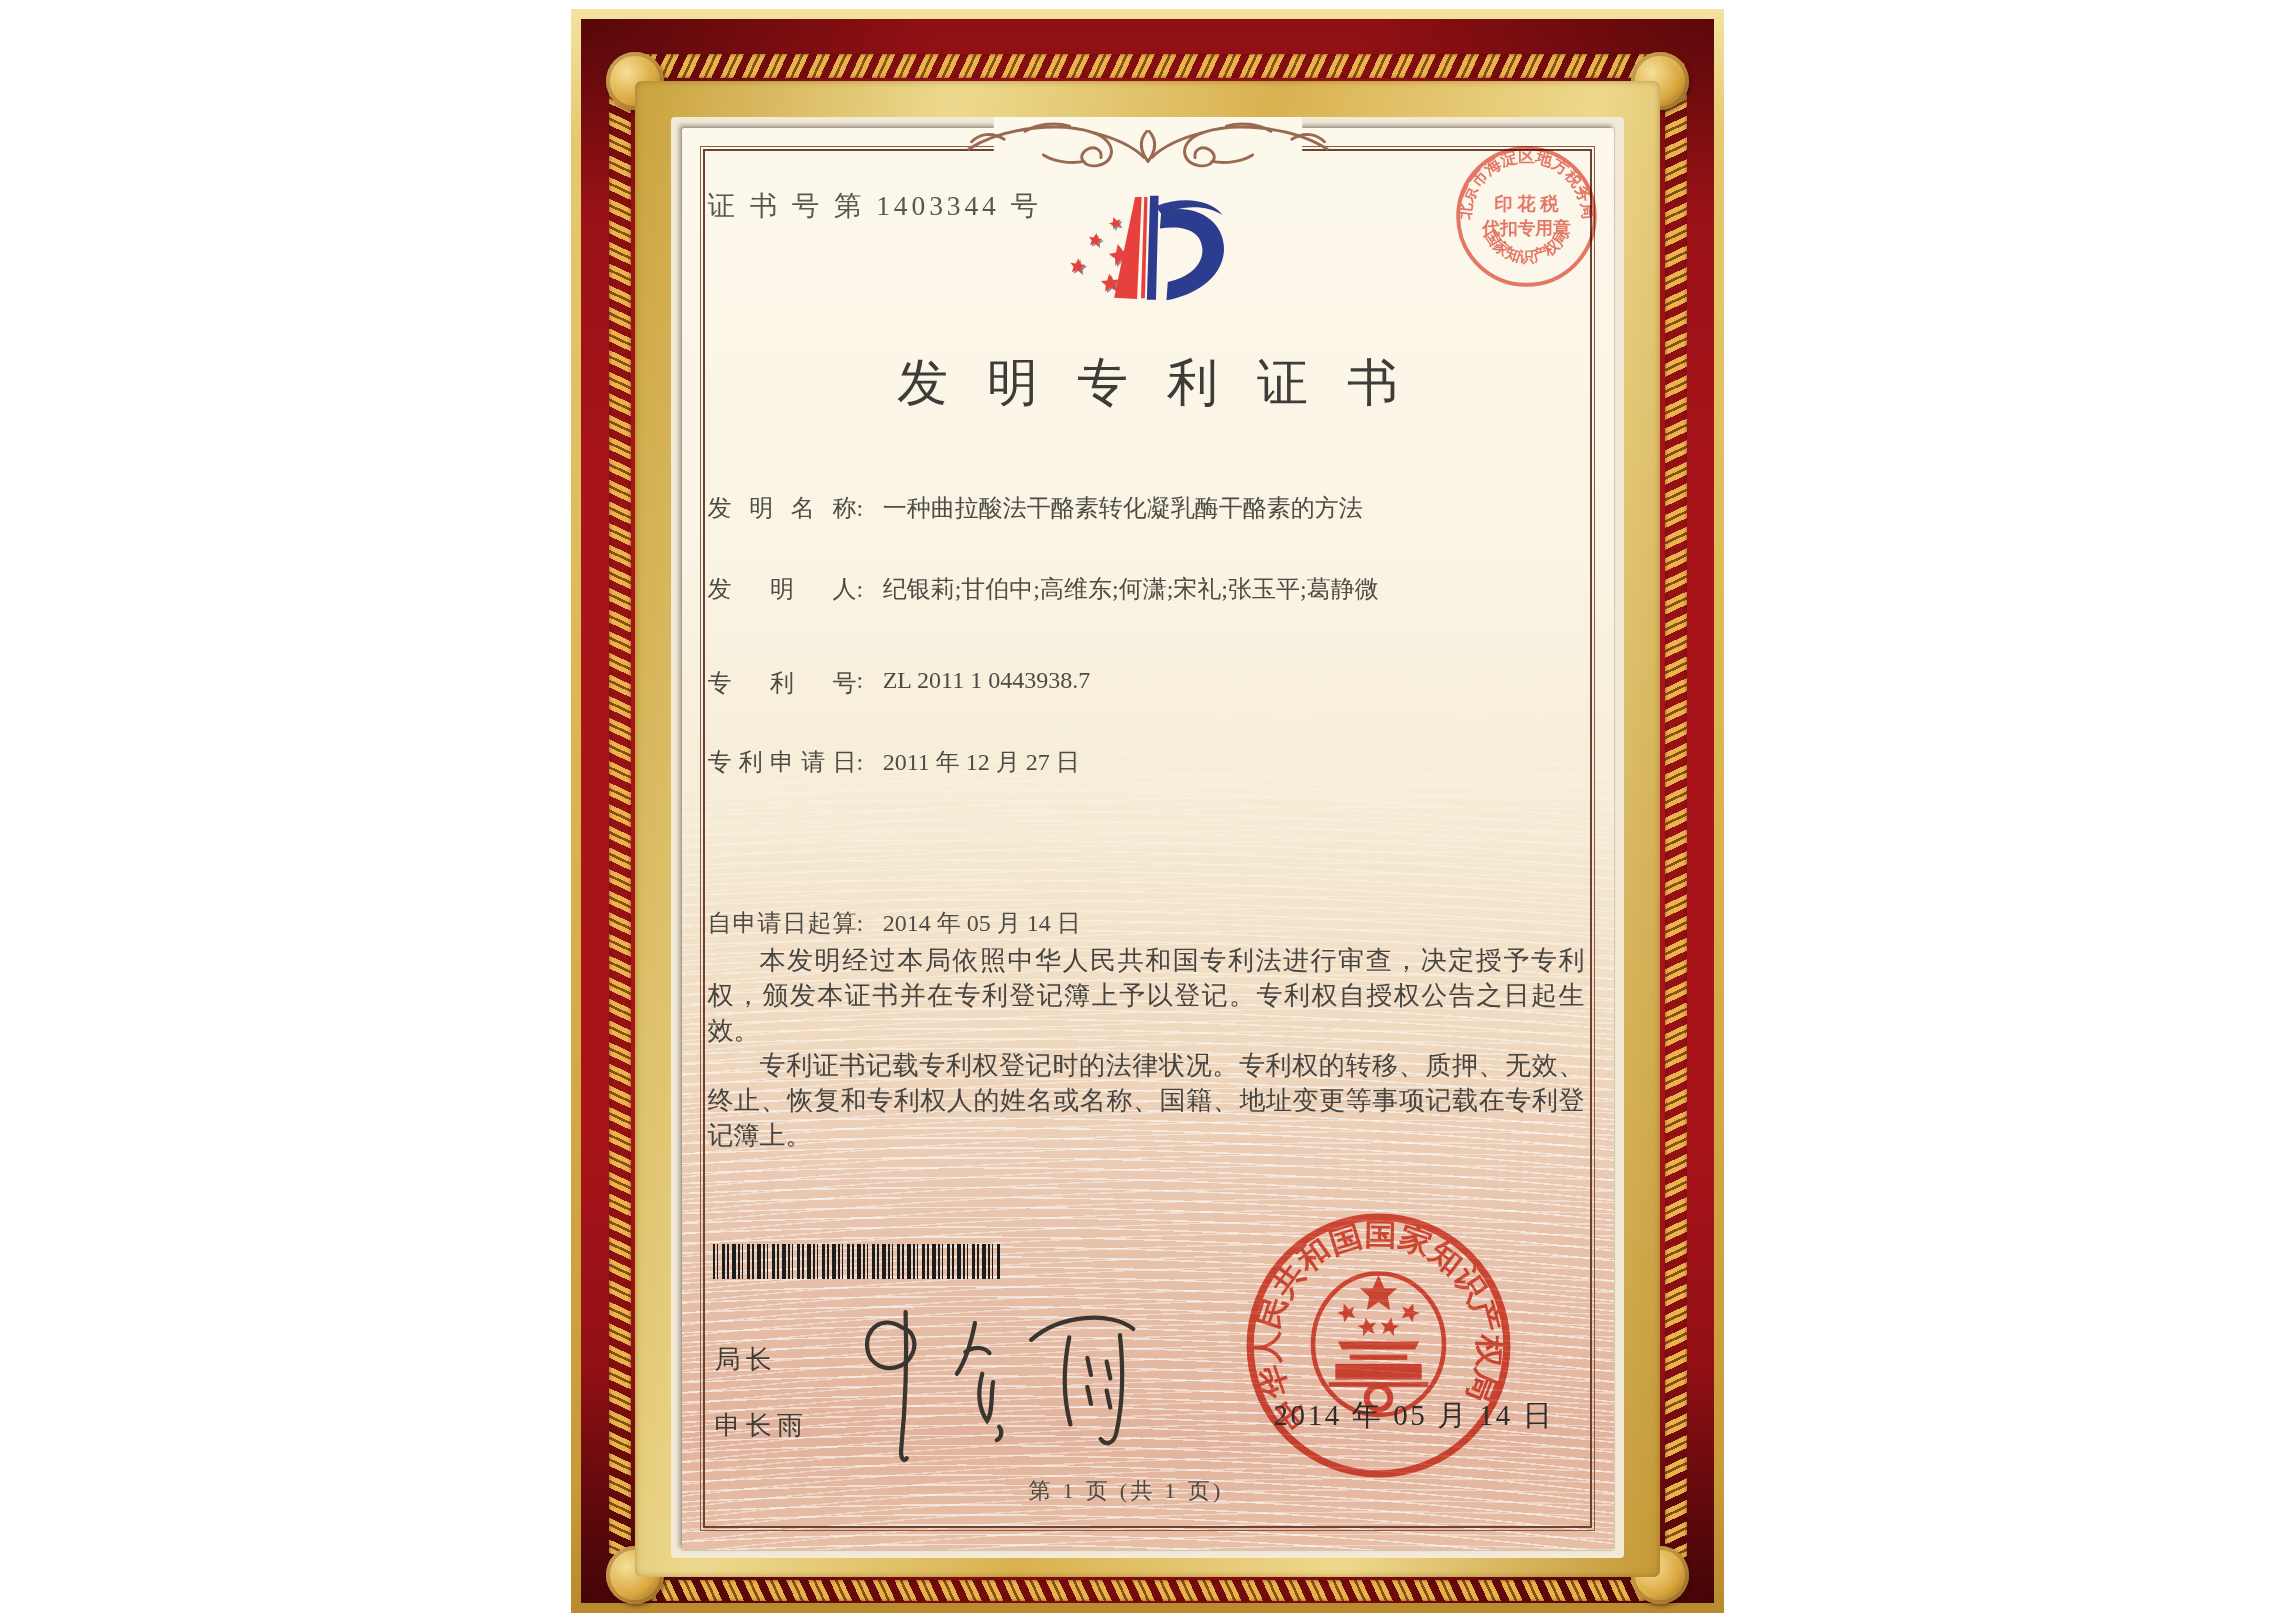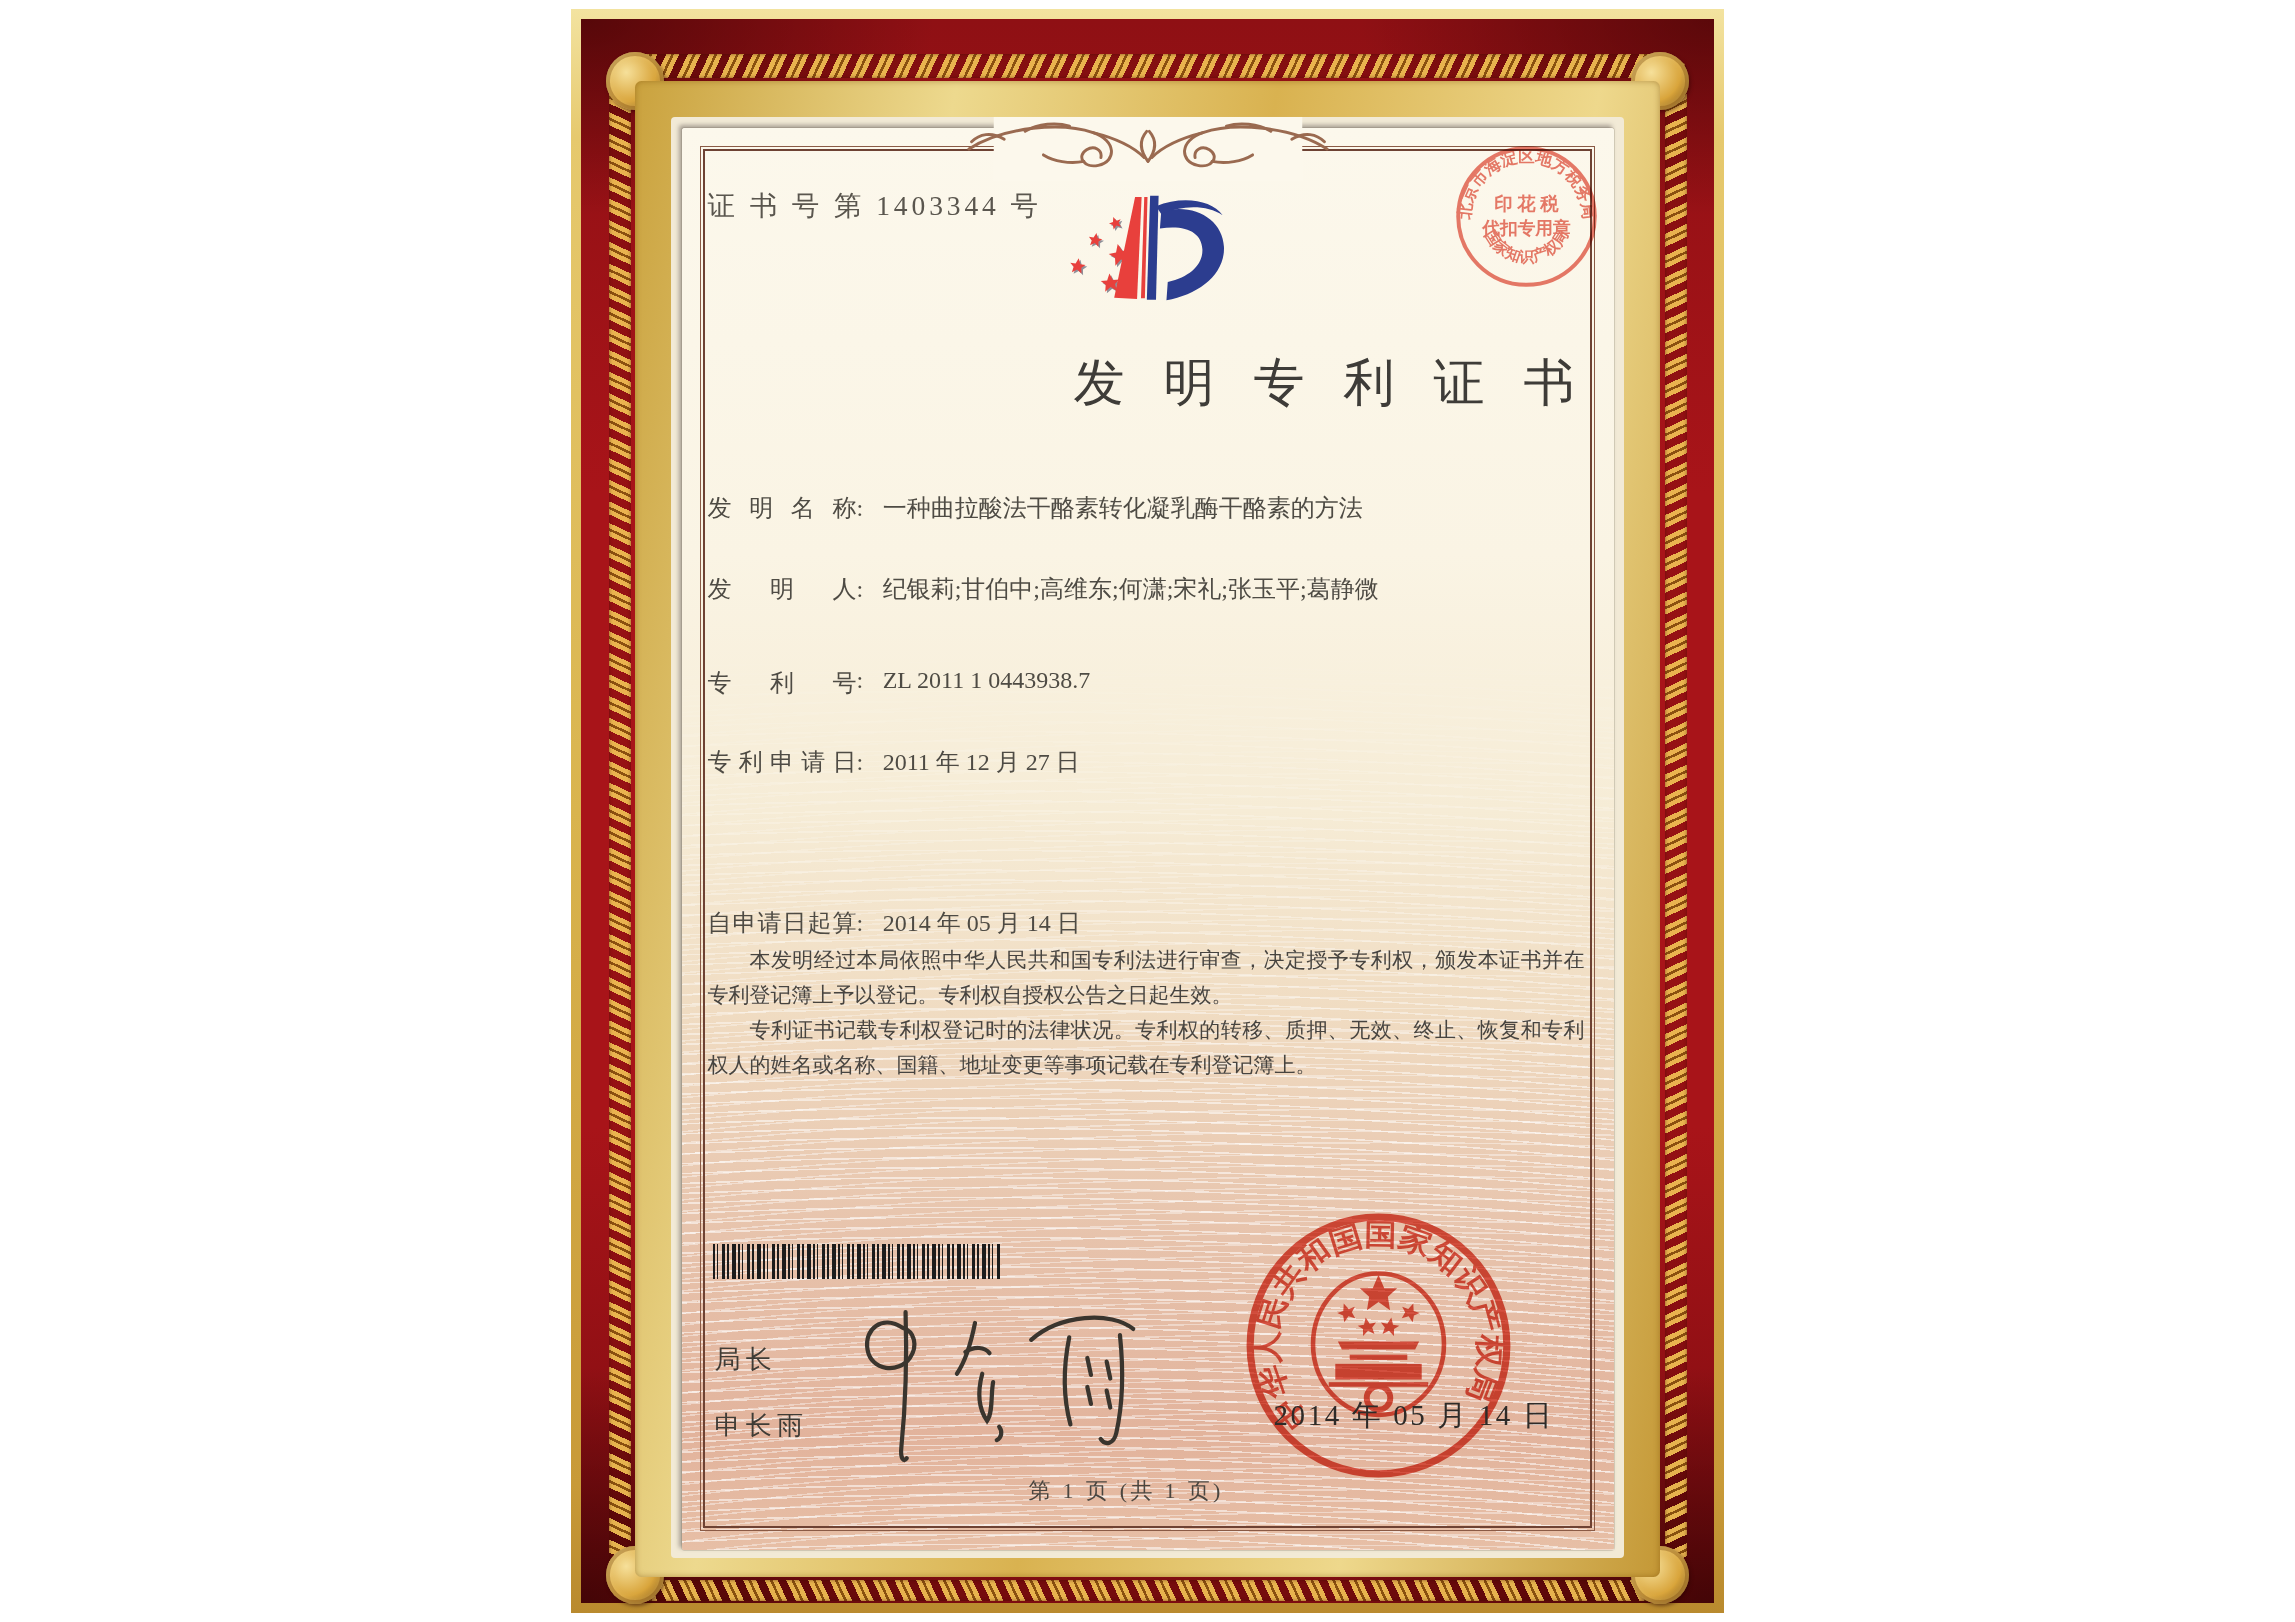--- a/index.html
+++ b/index.html
@@ -50,31 +50,31 @@
         -webkit-mask-image:linear-gradient(180deg, transparent 0 36%, rgba(0,0,0,.5) 52%, #000 70%);
         mask-image:linear-gradient(180deg, transparent 0 36%, rgba(0,0,0,.5) 52%, #000 70%);}
 
   .inner-frame{position:absolute;inset:18.3px;border:0.7px solid #8a5a45;pointer-events:none;}
   .inner-frame::before{content:'';position:absolute;inset:2px;border:2px solid #6e4233;}
   .frame-ornament{position:absolute;top:-14.4px;left:50%;transform:translateX(-50%);}
 
   
   .cert-no{position:absolute;left:26px;top:60px;font-size:27.5px;letter-spacing:3.9px;color:#5a564e;}
   .logo{position:absolute;left:376px;top:65px;}
-  .title{position:absolute;left:0;right:0;top:221px;text-align:right;
+  .title{position:absolute;left:0;right:0;top:221px;text-align:center;
          font-size:51px;color:#3e3c38;letter-spacing:39px;text-indent:39px;font-weight:500;}
 
   .field{position:absolute;left:26px;font-size:24px;color:#4e4b44;white-space:nowrap;}
   .flabel{display:inline-block;width:149px;text-align:justify;text-align-last:justify;vertical-align:top;}
   .fcolon{display:inline-block;width:10.5px;}
   .fvalue{display:inline-block;margin-left:15.7px;}
   .field-cont{position:absolute;left:202px;font-size:25px;color:#4e4b44;white-space:nowrap;}
 
   .body-text{position:absolute;left:26px;right:29px;top:815px;
-         font-size:21px;line-height:35px;color:#474440;text-align:justify;}
+         font-size:26px;line-height:35px;color:#474440;text-align:justify;}
   .body-text p{margin:0;text-indent:2em;}
 
   .barcode{position:absolute;left:31px;top:1116px;width:288px;height:35px;
         background:repeating-linear-gradient(90deg,#1c1c1c 0 2px,transparent 2px 3.9px,#1c1c1c 3.9px 5.2px,transparent 5.2px 9.2px,#1c1c1c 9.2px 12.4px,transparent 12.4px 14.4px,#1c1c1c 14.4px 15.7px,transparent 15.7px 19px,#1c1c1c 19px 23px,transparent 23px 25px);}
 
   .sign-role{position:absolute;left:33px;top:1214px;font-size:26px;color:#3f3c36;letter-spacing:5.2px;
         font-family:"Liberation Sans","DejaVu Sans",sans-serif;}
   .sign-name{position:absolute;left:33px;top:1280px;font-size:26px;color:#3f3c36;letter-spacing:5.2px;
         font-family:"Liberation Sans","DejaVu Sans",sans-serif;}
   .signature{position:absolute;left:165px;top:1170px;}

